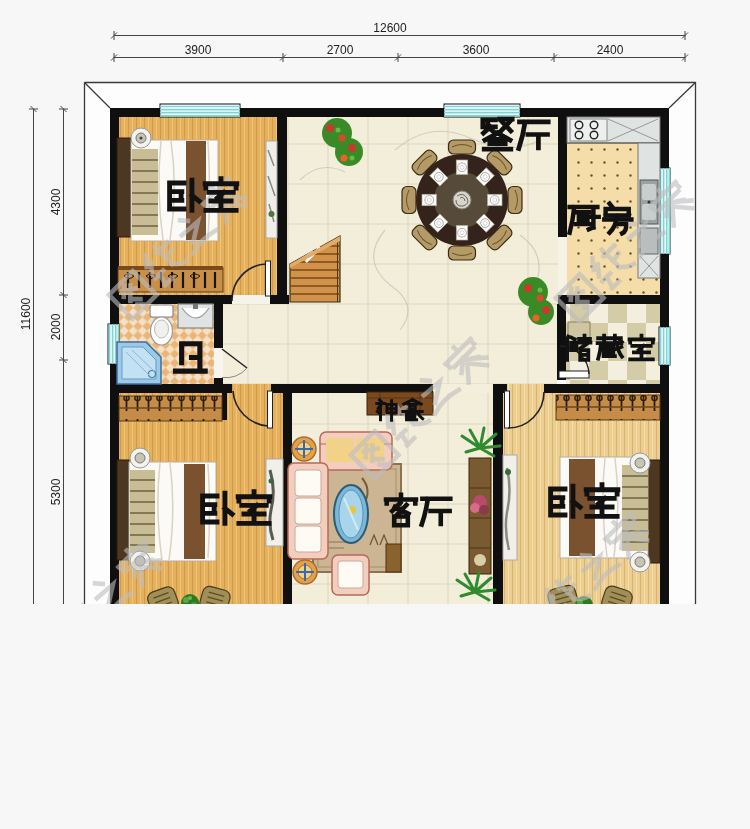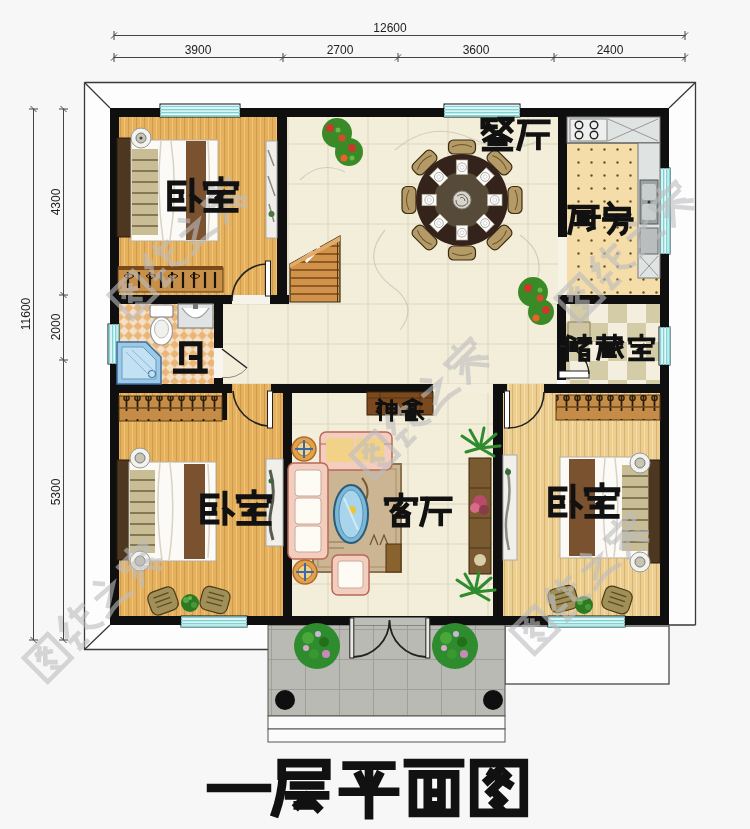--- a/index.html
+++ b/index.html
@@ -1,16 +1,16 @@
 <!DOCTYPE html>
 <html><head>
 <meta charset="utf-8">
 <style>
   html,body{margin:0;padding:0;background:#f7f7f8;}
-  #page{width:750px;height:829px;position:relative;overflow:hidden;}
+  #page{width:750px;height:604px;position:relative;overflow:hidden;}
   svg{display:block;}
   text{font-family:"Liberation Sans",sans-serif;}
 </style>
 </head>
 <body>
 <div id="page">
 <svg width="750" height="829" viewBox="0 0 750 829">
 <defs>
 
   <pattern id="woodV" width="8" height="48" patternUnits="userSpaceOnUse">

